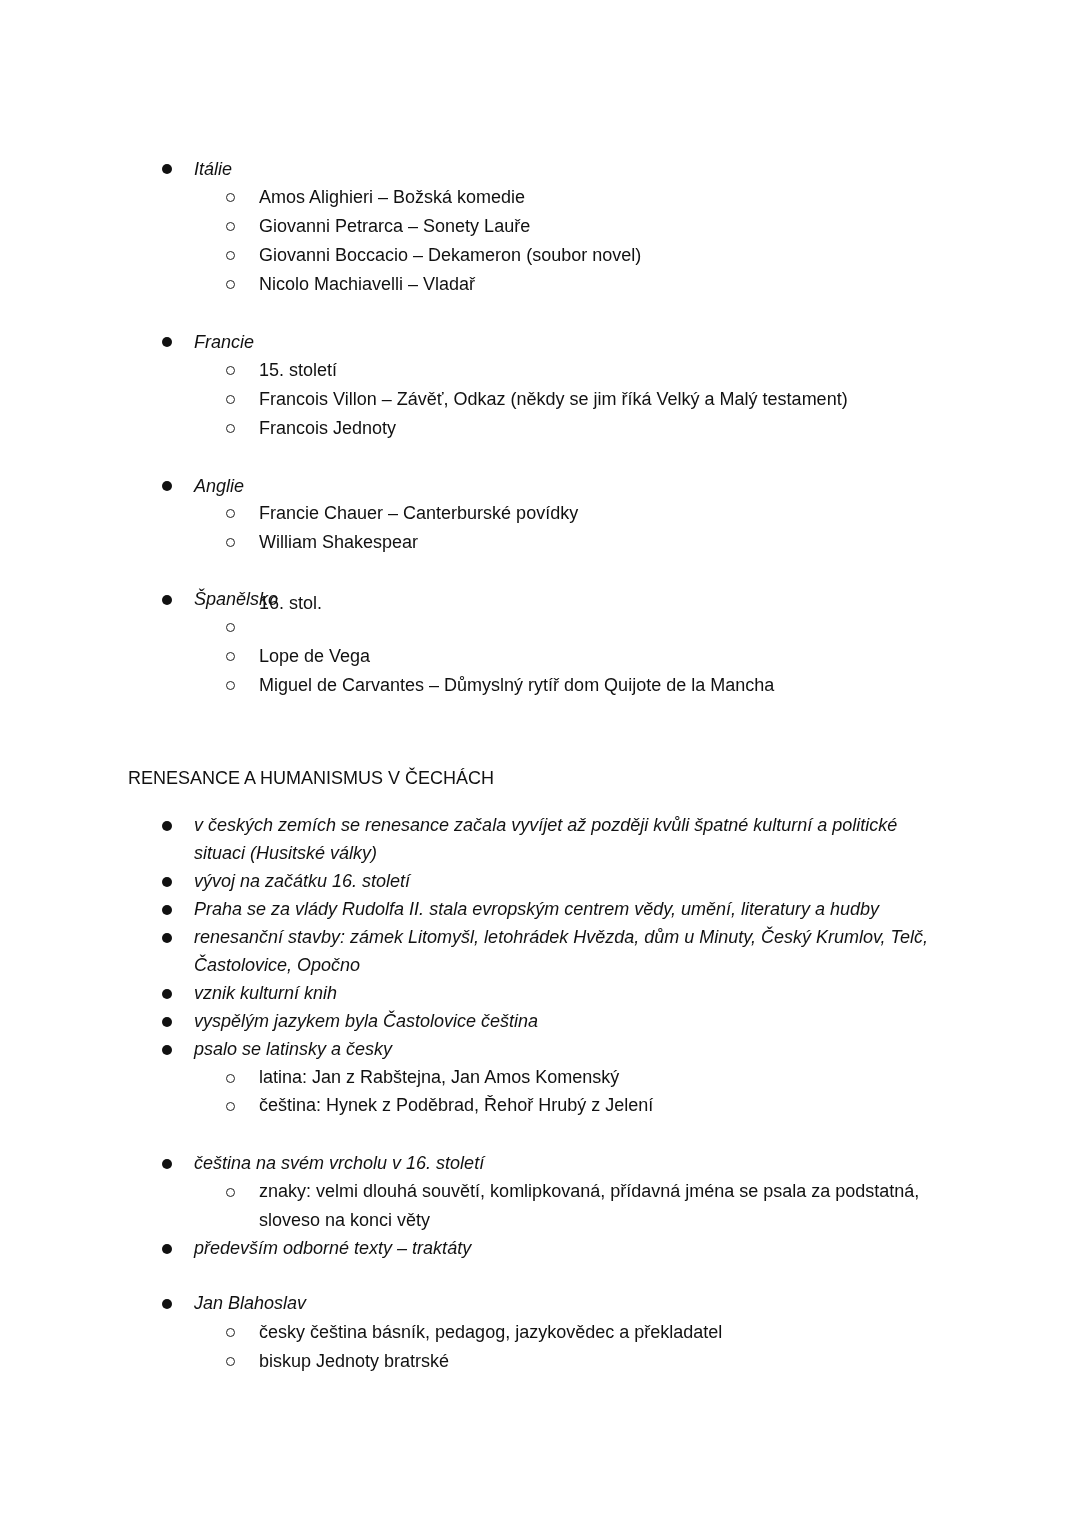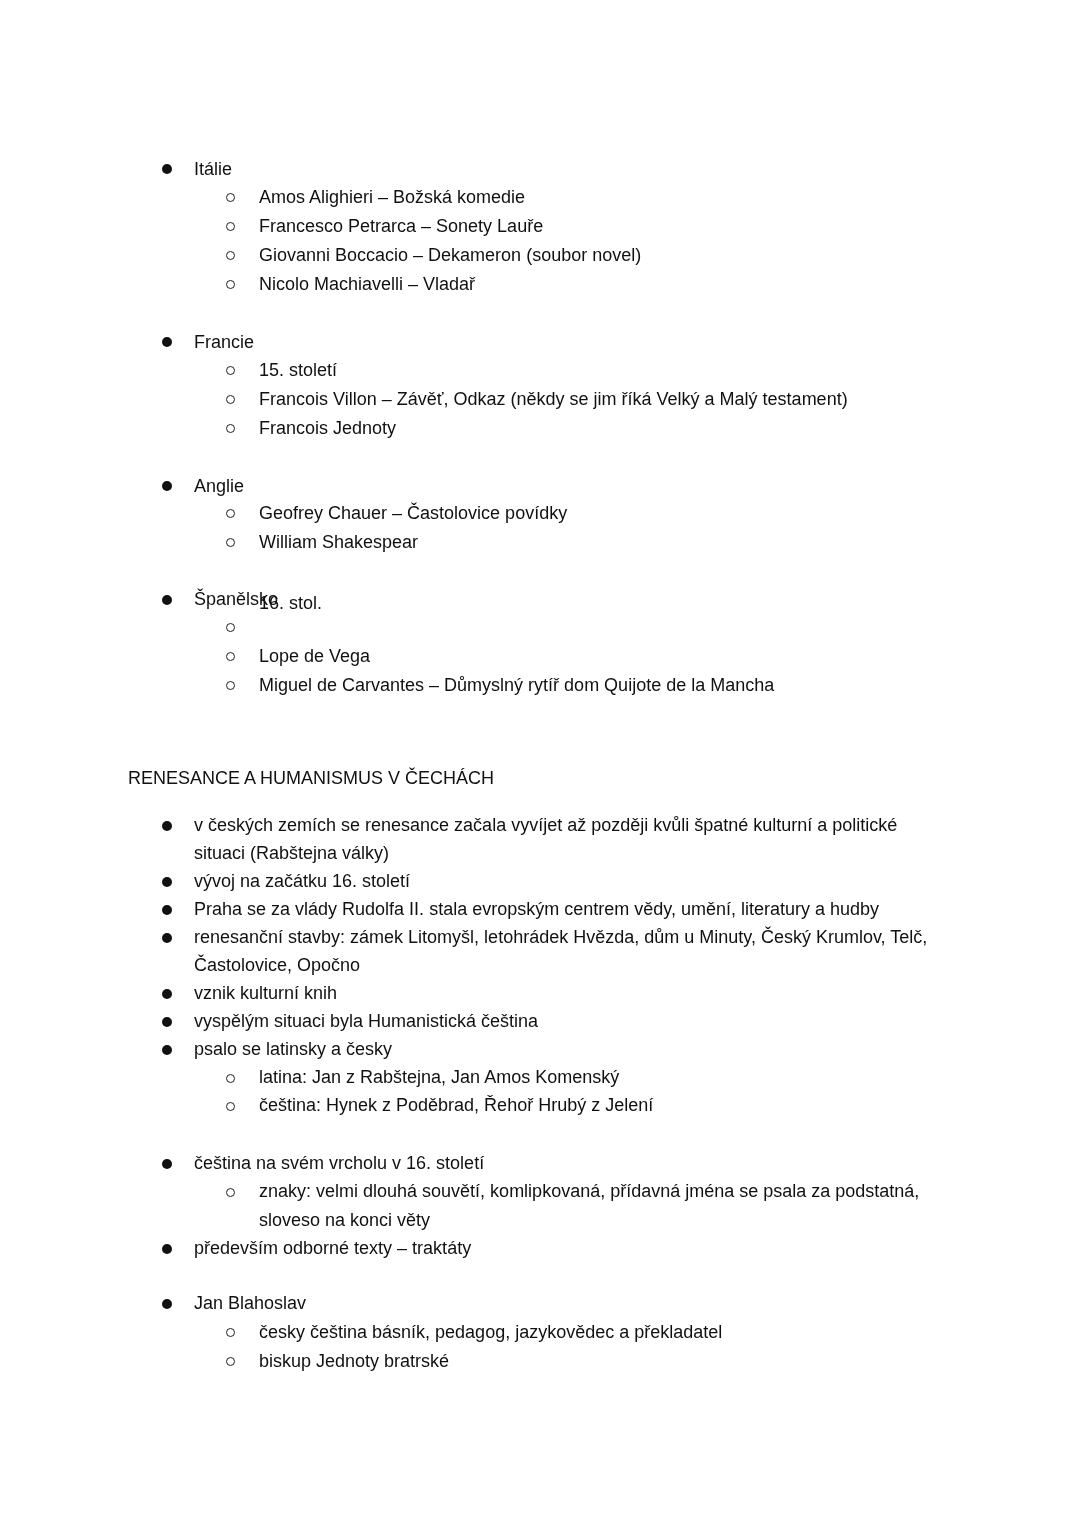--- a/index.html
+++ b/index.html
@@ -4,84 +4,84 @@
   <style>
     html, body { margin: 0; padding: 0; background: #ffffff; }
     body {
       width: 1080px; height: 1525px; position: relative; overflow: hidden;
       font-family: "Liberation Sans", sans-serif; color: #111111;
       font-size: 18px;
     }
     .line { position: absolute; white-space: nowrap; line-height: 22px; }
     .b1 { position: absolute; left: 162px; width: 10px; height: 10px; border-radius: 50%; background: #111; }
     .b2 { position: absolute; left: 226px; width: 9px; height: 9px; border-radius: 50%; border: 1.4px solid #222; box-sizing: border-box; background: transparent; }
-    .t1 { left: 194px; }
+    .t1 { left: 194px; font-style: italic; }
     .t2 { left: 259px; }
     .heading { left: 128px; }
   </style>
 </head>
 <body>
 
 <span class="b1" style="top:164px"></span>
 <div class="line t1" style="top:158px">Itálie</div>
 <span class="b2" style="top:193px"></span>
 <div class="line t2" style="top:186px">Amos Alighieri – Božská komedie</div>
 <span class="b2" style="top:222px"></span>
-<div class="line t2" style="top:215px">Francesco Petrarca – Sonety Lauře</div>
+<div class="line t2" style="top:215px">Giovanni Petrarca – Sonety Lauře</div>
 <span class="b2" style="top:251px"></span>
 <div class="line t2" style="top:244px">Giovanni Boccacio – Dekameron (soubor novel)</div>
 <span class="b2" style="top:280px"></span>
 <div class="line t2" style="top:273px">Nicolo Machiavelli – Vladař</div>
 
 <span class="b1" style="top:337px"></span>
 <div class="line t1" style="top:331px">Francie</div>
 <span class="b2" style="top:366px"></span>
 <div class="line t2" style="top:359px">15. století</div>
 <span class="b2" style="top:395px"></span>
 <div class="line t2" style="top:388px">Francois Villon – Závěť, Odkaz (někdy se jim říká Velký a Malý testament)</div>
 <span class="b2" style="top:424px"></span>
 <div class="line t2" style="top:417px">Francois Jednoty</div>
 
 <span class="b1" style="top:481px"></span>
 <div class="line t1" style="top:475px">Anglie</div>
 <span class="b2" style="top:509px"></span>
-<div class="line t2" style="top:502px">Geofrey Chauer – Častolovice povídky</div>
+<div class="line t2" style="top:502px">Francie Chauer – Canterburské povídky</div>
 <span class="b2" style="top:538px"></span>
 <div class="line t2" style="top:531px">William Shakespear</div>
 
 <span class="b1" style="top:595px"></span>
 <div class="line t1" style="top:588px">Španělsko</div>
 <span class="b2" style="top:623px"></span>
 <div class="line t2" style="top:592px">16. stol.</div>
 <span class="b2" style="top:652px"></span>
 <div class="line t2" style="top:645px">Lope de Vega</div>
 <span class="b2" style="top:681px"></span>
 <div class="line t2" style="top:674px">Miguel de Carvantes – Důmyslný rytíř dom Quijote de la Mancha</div>
 
 <div class="line heading" style="top:767px">RENESANCE A HUMANISMUS V ČECHÁCH</div>
 
 <span class="b1" style="top:821px"></span>
 <div class="line t1" style="top:814px">v českých zemích se renesance začala vyvíjet až později kvůli špatné kulturní a politické</div>
-<div class="line t1" style="top:842px">situaci (Rabštejna války)</div>
+<div class="line t1" style="top:842px">situaci (Husitské války)</div>
 
 <span class="b1" style="top:877px"></span>
 <div class="line t1" style="top:870px">vývoj na začátku 16. století</div>
 
 <span class="b1" style="top:905px"></span>
 <div class="line t1" style="top:898px">Praha se za vlády Rudolfa II. stala evropským centrem vědy, umění, literatury a hudby</div>
 
 <span class="b1" style="top:933px"></span>
 <div class="line t1" style="top:926px">renesanční stavby: zámek Litomyšl, letohrádek Hvězda, dům u Minuty, Český Krumlov, Telč,</div>
 <div class="line t1" style="top:954px">Častolovice, Opočno</div>
 
 <span class="b1" style="top:989px"></span>
 <div class="line t1" style="top:982px">vznik kulturní knih</div>
 
 <span class="b1" style="top:1017px"></span>
-<div class="line t1" style="top:1010px">vyspělým situaci byla Humanistická čeština</div>
+<div class="line t1" style="top:1010px">vyspělým jazykem byla Častolovice čeština</div>
 
 <span class="b1" style="top:1045px"></span>
 <div class="line t1" style="top:1038px">psalo se latinsky a česky</div>
 <span class="b2" style="top:1074px"></span>
 <div class="line t2" style="top:1066px">latina: Jan z Rabštejna, Jan Amos Komenský</div>
 <span class="b2" style="top:1102px"></span>
 <div class="line t2" style="top:1094px">čeština: Hynek z Poděbrad, Řehoř Hrubý z Jelení</div>
 
 <span class="b1" style="top:1159px"></span>
 <div class="line t1" style="top:1152px">čeština na svém vrcholu v 16. století</div>

